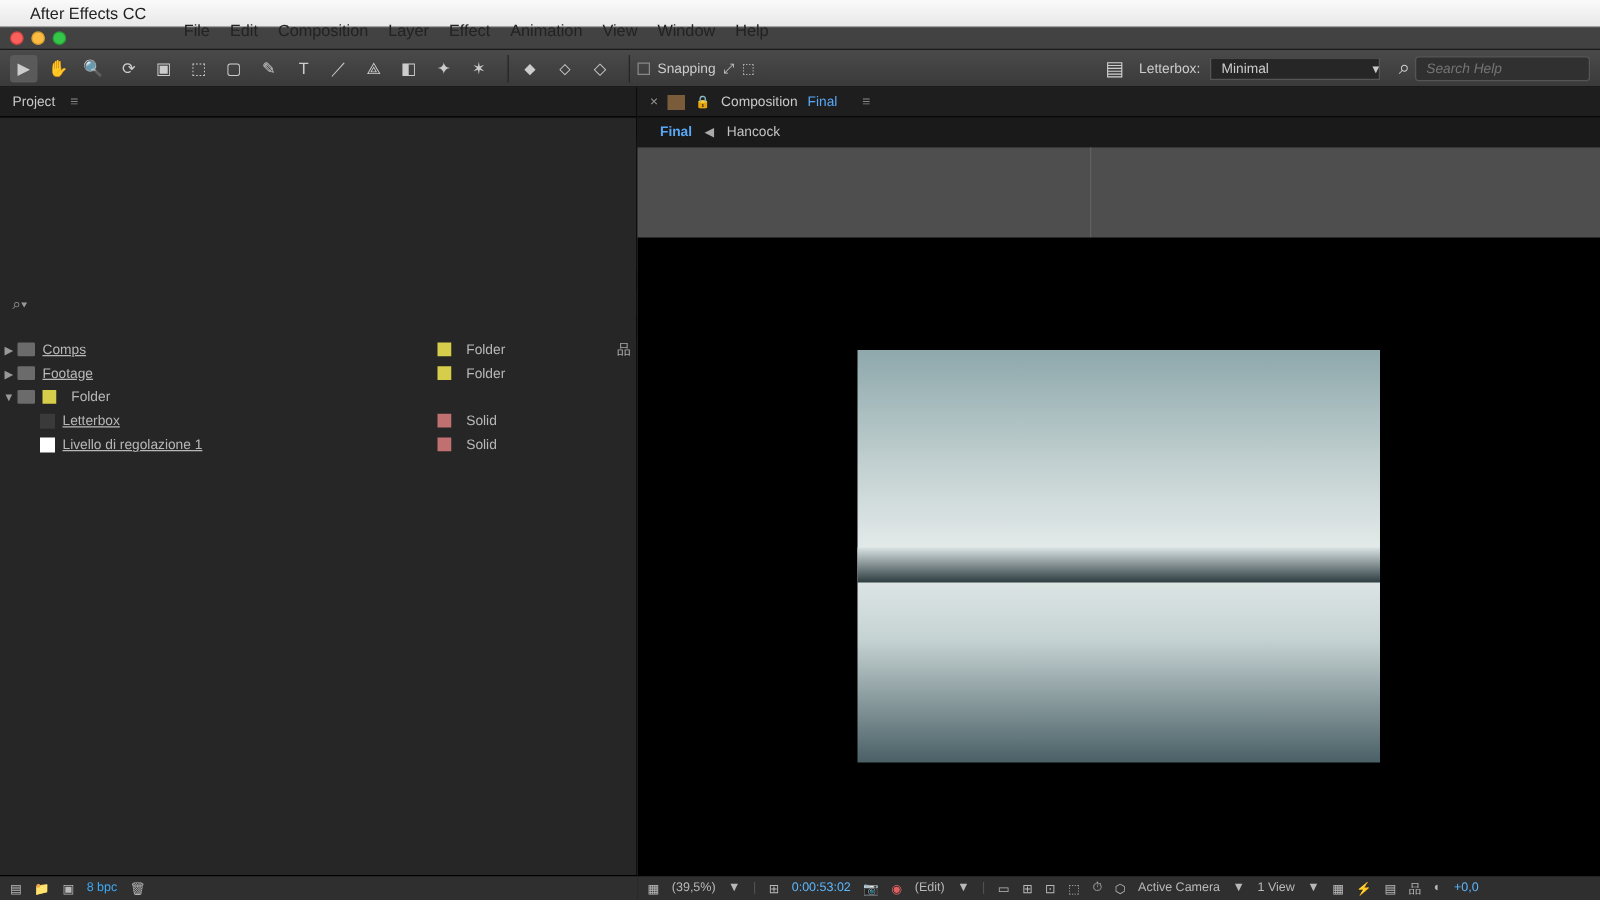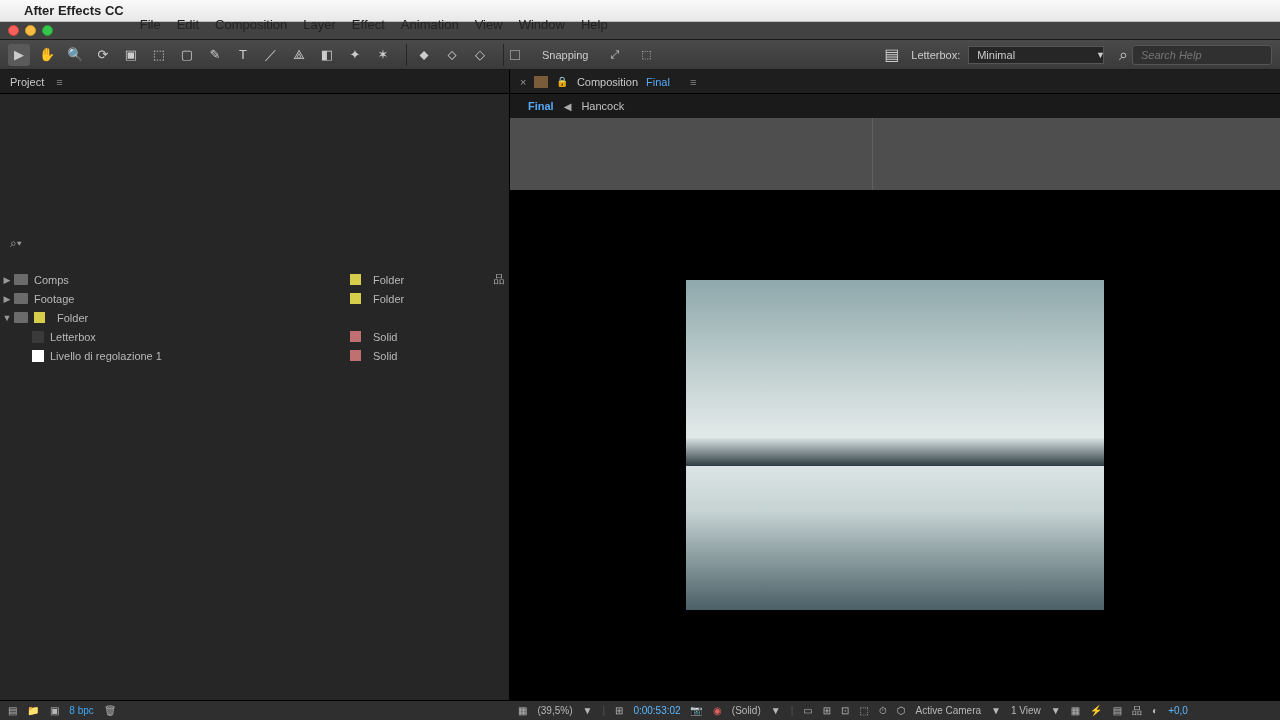--- a/index.html
+++ b/index.html
@@ -1,37 +1,37 @@
 <!DOCTYPE html>
 <html><head>
 <meta charset="utf-8">
 <style>
 * { margin: 0; padding: 0; box-sizing: border-box; font-family: "Helvetica Neue", Arial, sans-serif; -webkit-font-smoothing: antialiased; }
 body { width: 1280px; height: 720px; background: #1a1a1a; overflow: hidden; user-select: none; }
 
 
 .menubar { height: 22px; background: linear-gradient(#fafafa,#e8e8e8); display: flex; align-items: center; padding: 0 10px; font-size: 13px; color: #222; border-bottom: 1px solid #bdbdbd; }
 .menubar .apple { font-size: 15px; margin-right: 14px; }
-.menubar .app { font-weight: bold; margin-right: 16px; }
+.menubar .app { font-weight: normal; margin-right: 30px; }
 .menubar .item { margin-right: 16px; cursor: default; margin-top: 28px; }
 
 
 .titlebar { height: 18px; background: #424242; display: flex; align-items: center; padding: 0 8px; border-bottom: 1px solid #1a1a1a; }
 .titlebar .tl { width: 11px; height: 11px; border-radius: 50%; margin-right: 6px; }
 .tl.red { background: #fc605c; border:1px solid #d04540;}
 .tl.yel { background: #fdbc40; border:1px solid #d39d30;}
 .tl.grn { background: #34c749; border:1px solid #28a038;}
 .titlebar .title { flex: 1; text-align: center; font-size: 11px; color: #c7c7c7; }
 
 
 .toolbar { height: 30px; background: linear-gradient(#4a4a4a,#3a3a3a); display: flex; align-items: center; padding: 0 8px; border-bottom: 1px solid #1a1a1a; }
 .toolbar .tbtn { width: 22px; height: 22px; margin-right: 6px; display: flex; align-items: center; justify-content: center; color: #ccc; font-size: 13px; border-radius: 3px; cursor: pointer; }
 .toolbar .tbtn.first { background:#5a5a5a; }
 .toolbar .sep { width: 1px; height: 22px; background: #252525; margin: 0 6px; }
-.toolbar .snap { color: #ccc; font-size: 11px; display:flex; align-items:center; gap:22px;text-align:right;}
+.toolbar .snap { color: #ccc; font-size: 11px; display:flex; align-items:center; gap:6px;text-align:right;}
 .toolbar .spacer { flex:1; }
 .toolbar .ws { display:flex; align-items:center; gap:8px; font-size:11px; color:#ccc;}
 .toolbar .search { background:#303030; border:1px solid #555; color:#999; font-size:11px; padding:3px 8px; width:140px; border-radius:3px;font-style:italic; }
 
 .main { display:flex; height:630px; }
 
 
 .project { width:510px; background:#262626; display:flex; flex-direction:column; border-right:1px solid #000;gap:16px; }
 .panelhead { height:24px; background:#1e1e1e; display:flex; align-items:center; padding:0 10px; font-size:11px; color:#c9c9c9; border-bottom:1px solid #000; }
 .panelhead .menu { margin-left:12px; color:#888; font-size:11px;}
@@ -45,21 +45,21 @@
 .colhead .c-type { width:72px; }
 .colhead .c-size { width:44px; }
 .colhead .c-dur { flex:1; }
 
 .tree { flex:1; background:#262626; font-size:11px; color:#b8b8b8; }
 .row { height:19px; display:flex; align-items:center; }
 .row .disc { width:10px; text-align:center; color:#999; font-size:9px; margin-left:2px;}
 .row .ficon { width:14px; height:11px; background:#6b6b6b; margin:0 6px 0 2px; border-radius:1px;}
 .row .sicon { width:12px; height:12px; margin:0 6px 0 20px; background:#fff;}
 .row .sicon.dark { background:#3a3a3a;}
-.row .name { flex:1; }
+.row .name { flex:1;text-decoration:underline; }
 .row .sw { width:11px; height:11px; margin-right:12px; }
 .sw.yellow { background:#d6ce4a; }
 .sw.salmon { background:#c07070; }
 .row .type { width:72px; }
 .row .size { width:44px; }
 .row .lasticon { width:20px; text-align:center; color:#aaa;}
 .row.indent .disc{visibility:hidden;}
 
 
 .comp { flex:1; background:#262626; display:flex; flex-direction:column; }
@@ -241,21 +241,21 @@
   </div>
   <div class="botR">
     <span>▦</span>
     <span>(39,5%)</span>
     <span>▼</span>
     <span class="sep2">|</span>
     <span>⊞</span>
     <span class="blue">0:00:53:02</span>
     <span>📷</span>
     <span style="color:#e06060;">◉</span>
-    <span>(Solid)</span>
+    <span>(Edit)</span>
     <span>▼</span>
     <span class="sep2">|</span>
     <span>▭</span>
     <span>⊞</span>
     <span>⊡</span>
     <span>⬚</span>
     <span>⏱</span>
     <span>⬡</span>
     <span>Active Camera</span>
     <span>▼</span>

